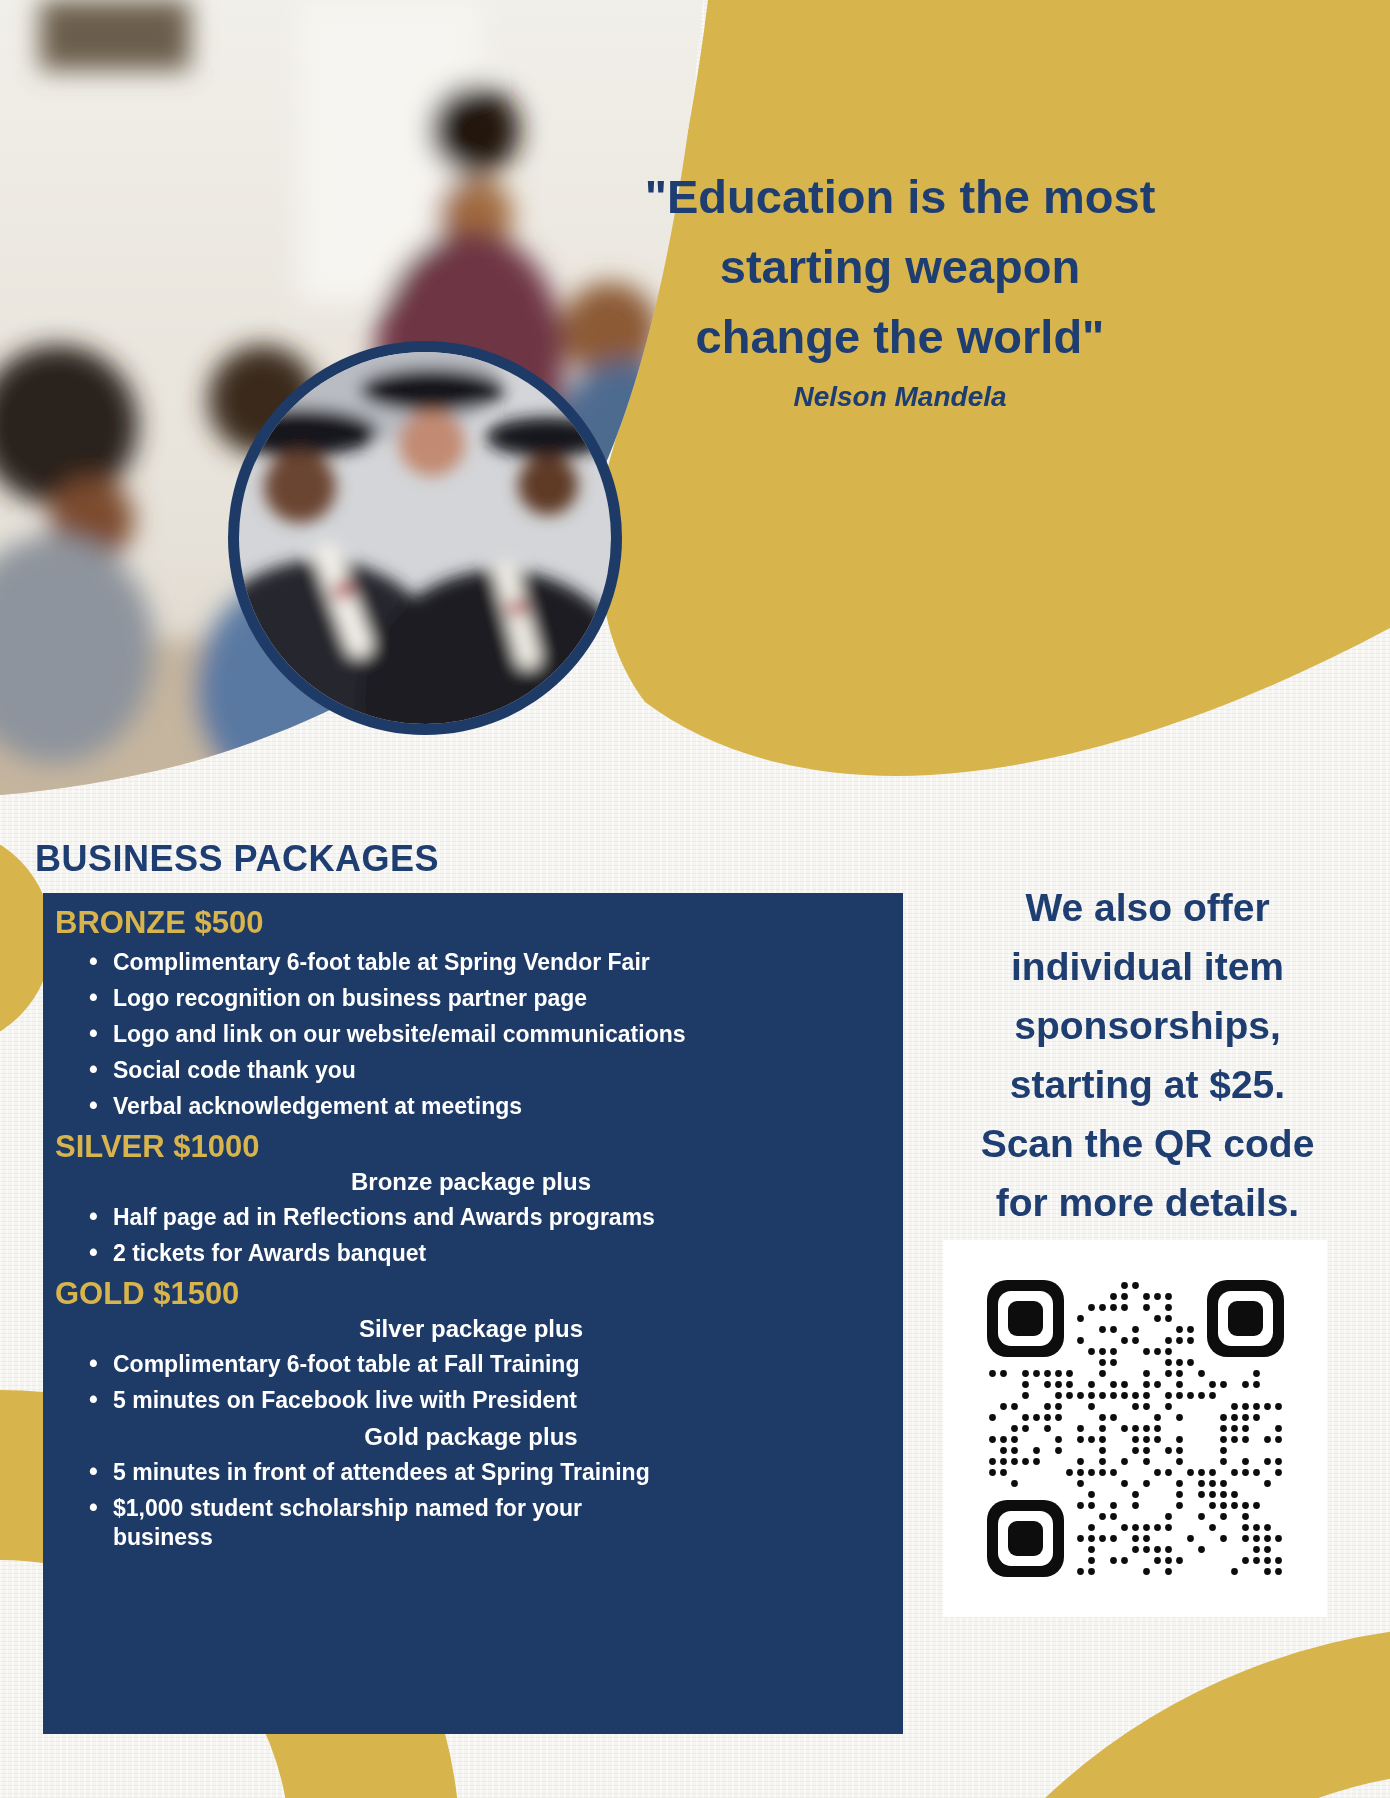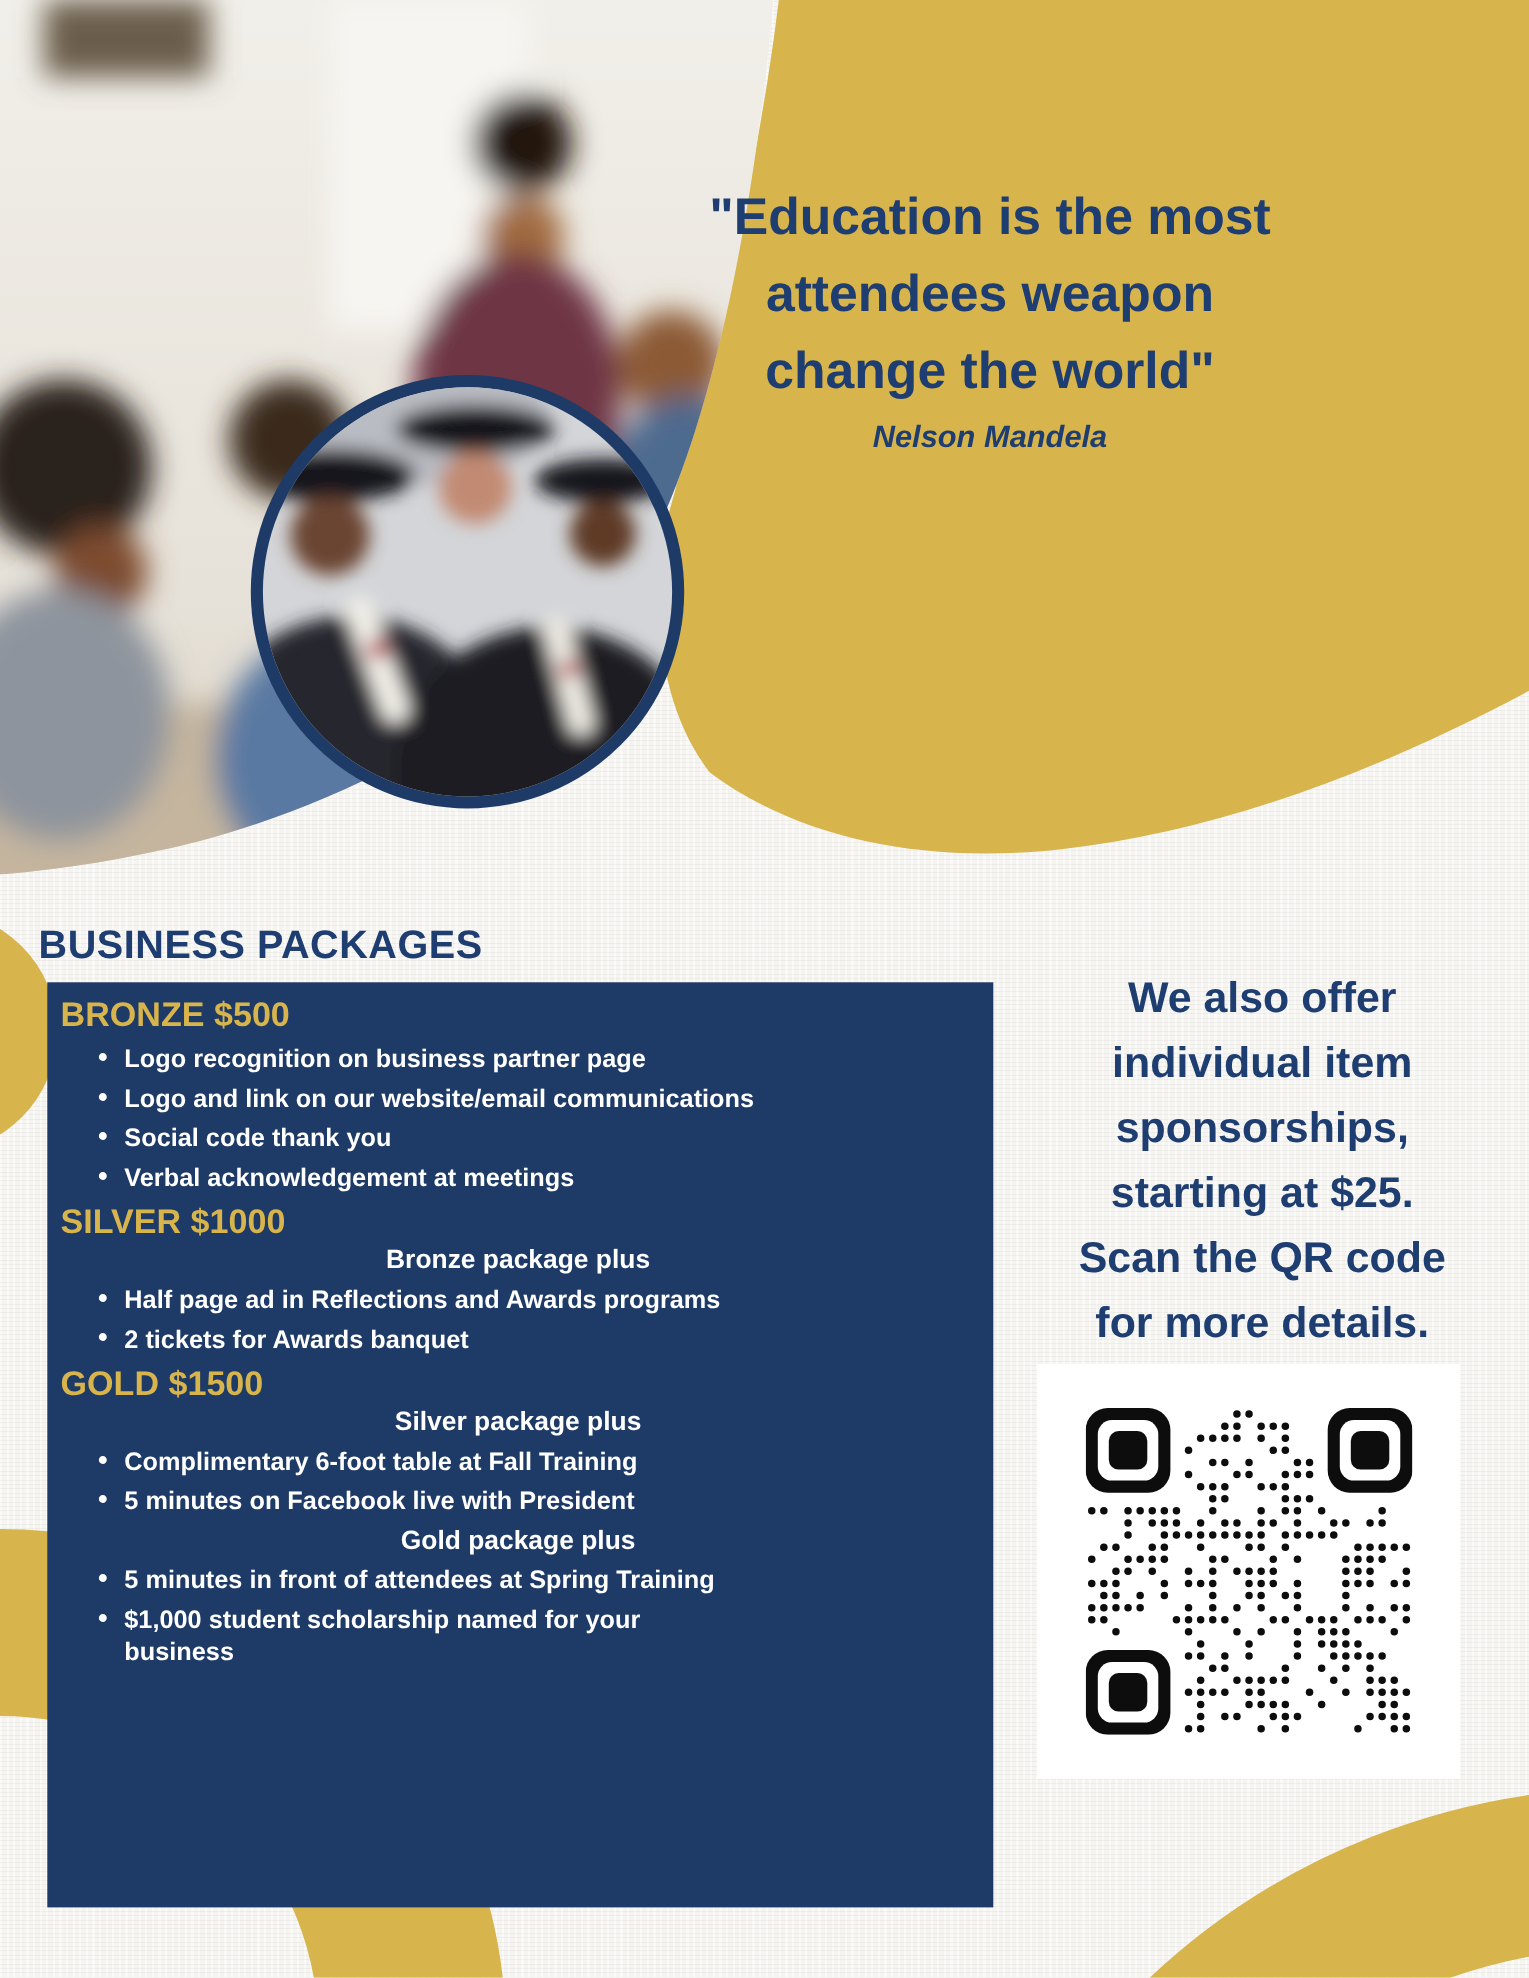--- a/index.html
+++ b/index.html
@@ -128,30 +128,31 @@
           <circle cx="343" cy="590" r="9" fill="#b23040"></circle>
           <rect x="505" y="560" width="24" height="110" rx="11" fill="#efece4" transform="rotate(-15 517 615)"></rect>
           <circle cx="517" cy="608" r="8" fill="#b23040"></circle>
         </g>
       </g>
     </g>
   </svg>
 
   <div class="quote">
     <div class="qline">"Education is the most</div>
-    <div class="qline">attendees weapon</div>
+    <div class="qline">starting weapon</div>
     <div class="qline">change the world"</div>
     <div class="attrib">Nelson Mandela</div>
   </div>
 
   <h1 class="pkg-heading">BUSINESS PACKAGES</h1>
 
   <div class="bluebox">
     <h2 class="tier">BRONZE $500</h2>
     <ul>
+      <li>Complimentary 6-foot table at Spring Vendor Fair</li>
       <li>Logo recognition on business partner page</li>
       <li>Logo and link on our website/email communications</li>
       <li>Social code thank you</li>
       <li>Verbal acknowledgement at meetings</li>
     </ul>
 
     <h2 class="tier">SILVER $1000</h2>
     <p class="intro">Bronze package plus</p>
     <ul>
       <li>Half page ad in Reflections and Awards programs</li>

